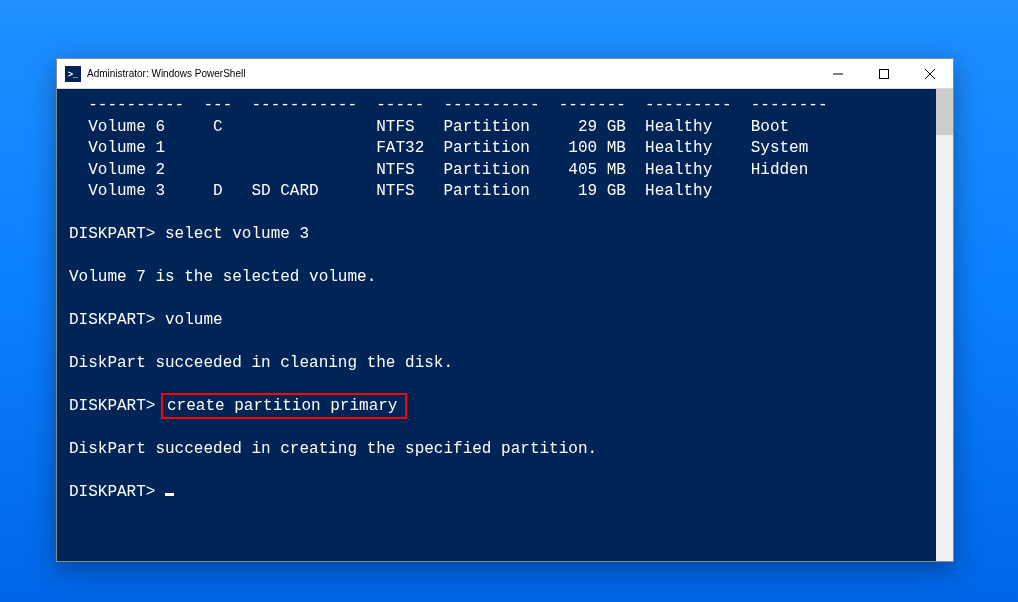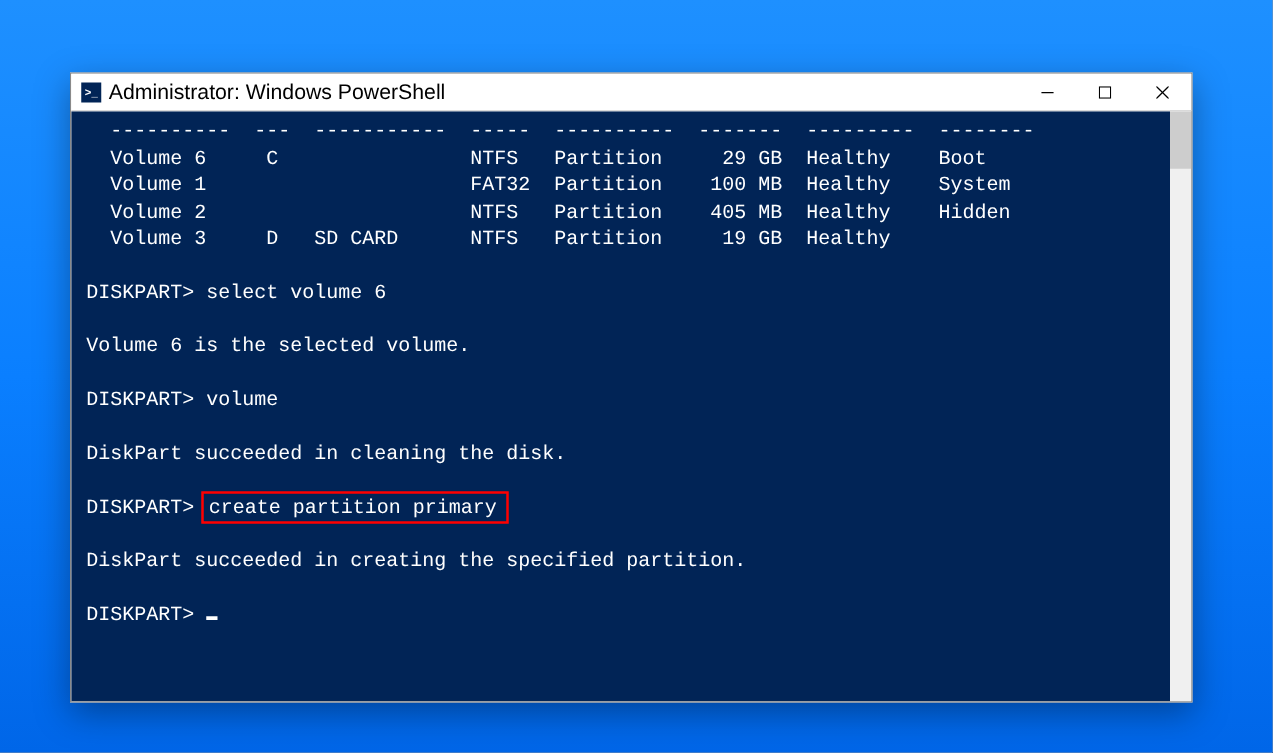--- a/index.html
+++ b/index.html
@@ -38,21 +38,21 @@
       background: #012456;
       display: flex;
       align-items: center;
       justify-content: center;
       color: #fff;
       font-size: 9px;
       font-weight: bold;
       font-family: Arial, sans-serif;
     }
     .title-text {
-      font-size: 17px;
+      font-size: 10px;
       color: #000;
       flex: 0 0 auto;
     }
     .title-spacer { flex: 1; }
     .win-btns { display: flex; height: 100%; }
     .win-btn {
       width: 46px;
       height: 100%;
       display: flex;
       align-items: center;
@@ -132,23 +132,23 @@
       </div>
     </div>
   </div>
   <div class="terminal-wrap">
     <div class="terminal"><span>  ----------  ---  -----------  -----  ----------  -------  ---------  --------</span>
 <span>  Volume 6     C                NTFS   Partition     29 GB  Healthy    Boot</span>
 <span>  Volume 1                      FAT32  Partition    100 MB  Healthy    System</span>
 <span>  Volume 2                      NTFS   Partition    405 MB  Healthy    Hidden</span>
 <span>  Volume 3     D   SD CARD      NTFS   Partition     19 GB  Healthy</span>
 
-<span>DISKPART&gt; </span><span>select volume 6</span>
+<span>DISKPART&gt; </span><span>select volume 3</span>
 
-<span>Volume 6 is the selected volume.</span>
+<span>Volume 7 is the selected volume.</span>
 
 <span>DISKPART&gt; </span><span>volume</span>
 
 <span>DiskPart succeeded in cleaning the disk.</span>
 
 <span>DISKPART&gt; </span><span class="highlight-box">create partition primary</span>
 
 <span>DiskPart succeeded in creating the specified partition.</span>
 
 <span>DISKPART&gt; </span><span class="cursor"></span></div>

